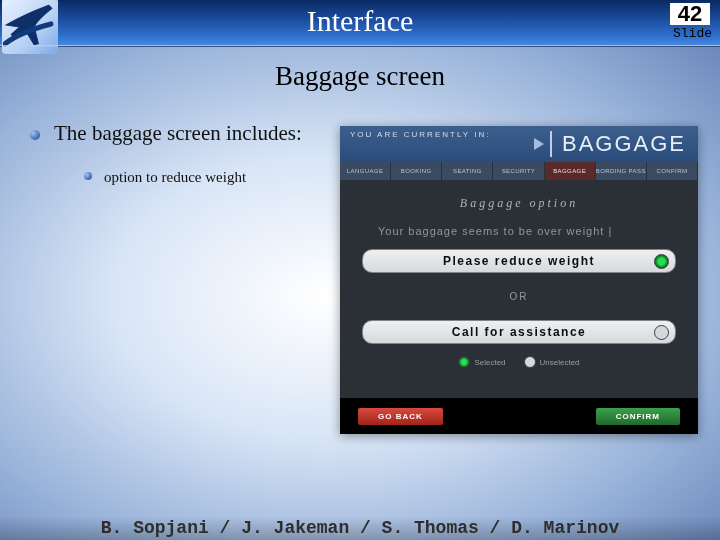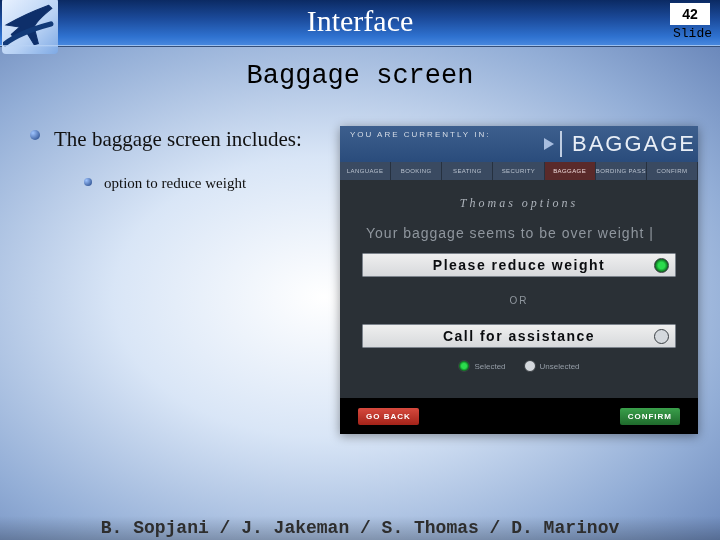--- a/index.html
+++ b/index.html
@@ -29,57 +29,57 @@
   }
   .logo{
     position:absolute;left:2px;top:-2px;width:56px;height:56px;
     background:linear-gradient(135deg,#e9f2ff,#b7d1f4 60%,#7ea9e4);
     border-radius:4px;
   }
   .logo svg{position:absolute;left:1px;top:4px;width:52px;height:46px}
   .slide-number{
     position:absolute;top:3px;right:10px;
     width:40px;height:22px;background:#fff;color:#000;
-    font-weight:bold;text-align:center;line-height:22px;font-size:14px;
+    font-weight:bold;text-align:center;line-height:22px;font-size:22px;
   }
   .slide-label{
     position:absolute;top:26px;right:8px;color:#000;font-size:13px;font-family:Liberation Mono, monospace;
   }
 
   .subtitle{
     text-align:center;font-size:27px;margin:14px 0 10px;
-    font-family:Liberation Mono, monospace;color:#000;
+    font-family:Liberation Serif, serif;color:#000;
   }
 
   .content{position:absolute;left:24px;top:120px;width:310px}
   .lead{font-size:21px;line-height:1.25;font-family:Georgia,'Times New Roman',serif}
   .bullet-top{
     position:absolute;left:30px;top:130px;width:10px;height:10px;border-radius:50%;
     background:radial-gradient(circle at 30% 30%,#9fc4ff,#1c3f80);
   }
-  .content .lead{margin-left:30px;margin-top:6px}
+  .content .lead{margin-left:30px;margin-top:0}
   ul.sub{list-style:none;padding:0;margin:8px 0 0 60px}
   ul.sub li{position:relative;font-size:15px;line-height:1.35;margin:14px 0;padding-left:20px;
     font-family:Georgia,'Times New Roman',serif}
   ul.sub li::before{
     content:"";position:absolute;left:0;top:5px;width:8px;height:8px;border-radius:50%;
     background:radial-gradient(circle at 30% 30%,#9fc4ff,#1c3f80);
   }
 
   
   .kiosk{
     position:absolute;left:340px;top:126px;width:358px;height:308px;
     background:#2a3036;color:#cfd3d6;
     font-family:Arial,Helvetica,sans-serif;
     box-shadow:0 2px 10px rgba(0,0,0,0.4);
   }
   .k-banner{
     height:36px;background:linear-gradient(#3d5f8e,#2a4c7c);
     display:flex;align-items:center;justify-content:flex-end;
-    padding:0 2px;position:relative;
+    padding:0 12px;position:relative;
   }
   .k-banner .label{position:absolute;left:10px;top:4px;font-size:8px;letter-spacing:2px;color:#d6dde7}
   .k-banner .value{
     font-family:Impact,Arial Black,sans-serif;font-size:22px;letter-spacing:2px;color:#e8eef6;
     border-left:2px solid #c0cee2;padding-left:10px
   }
   .k-banner .arrow{
     width:0;height:0;border-top:6px solid transparent;border-bottom:6px solid transparent;
     border-left:10px solid #a7bddf;margin-right:6px
   }
@@ -89,26 +89,26 @@
     text-align:center;line-height:18px;color:#b9c2cf;text-transform:uppercase
   }
   .k-tab.active{background:#5a2a2a;color:#f0dada}
 
   .k-body{padding:10px 20px;height:198px;position:relative}
   .k-section{
     text-align:center;font-size:12px;letter-spacing:3px;color:#adb3bb;
     margin:6px 0 14px;font-family:Georgia,serif;font-style:italic
   }
   .k-msg{
-    font-size:14px;letter-spacing:1px;color:#8f969e;margin-bottom:12px;margin-left:6px
+    font-size:11px;letter-spacing:1px;color:#8f969e;margin-bottom:12px;margin-left:18px
   }
   .pill{
-    height:22px;border-radius:1px;border:1px solid #7c838c;
+    height:22px;border-radius:10px;border:1px solid #7c838c;
     background:linear-gradient(#efefef,#d7d9dc);color:#0b0d10;
-    font-size:14px;letter-spacing:1.5px;font-weight:bold;
+    font-size:12px;letter-spacing:1.5px;font-weight:bold;
     display:flex;align-items:center;justify-content:center;
     position:relative;margin:6px 2px
   }
   .pill .radio{
     position:absolute;right:6px;top:4px;width:13px;height:13px;border-radius:50%;
     background:#d4d8dd;border:1px solid #3a3f44
   }
   .pill.selected .radio{background:radial-gradient(circle,#2bdc4d 35%,#0b6a1d 70%)}
   .or{text-align:center;font-size:10px;letter-spacing:2px;color:#8f969e;margin:18px 0}
   .legend{display:flex;gap:18px;justify-content:center;margin-top:12px}
@@ -117,21 +117,21 @@
   .lg-sel{background:radial-gradient(circle,#2bdc4d 35%,#0b6a1d 70%)}
   .lg-unsel{background:#d4d8dd}
 
   .k-footer{
     position:absolute;left:0;right:0;bottom:0;height:36px;
     background:#000;display:flex;align-items:center;justify-content:space-between;
     padding:0 18px
   }
   .btn{
     font-size:8px;font-weight:bold;letter-spacing:1px;color:#fff;
-    padding:4px 8px;border-radius:2px
+    padding:4px 20px;border-radius:2px
   }
   .btn.back{background:linear-gradient(#d74a3e,#a32319)}
   .btn.confirm{background:linear-gradient(#3aa04b,#1f6a2c)}
 
   
   .credits{
     position:absolute;left:0;right:0;bottom:0;height:24px;
     background:linear-gradient(rgba(255,255,255,0),rgba(0,0,0,0.22));
     text-align:center;line-height:24px;color:#2e2e2e;font-size:18px;
     font-family:Liberation Mono, monospace
@@ -173,21 +173,21 @@
     <div class="k-tab">LANGUAGE</div>
     <div class="k-tab">BOOKING</div>
     <div class="k-tab">SEATING</div>
     <div class="k-tab">SECURITY</div>
     <div class="k-tab active">BAGGAGE</div>
     <div class="k-tab">BORDING PASS</div>
     <div class="k-tab">CONFIRM</div>
   </div>
 
   <div class="k-body">
-    <div class="k-section">Thomas   options</div>
+    <div class="k-section">Baggage   option</div>
     <div class="k-msg">Your  baggage  seems  to  be  over  weight |</div>
 
     <div class="pill selected">
       <span>Please  reduce  weight</span>
       <span class="radio"></span>
     </div>
     <div class="or">OR</div>
     <div class="pill">
       <span>Call  for  assistance</span>
       <span class="radio"></span>

